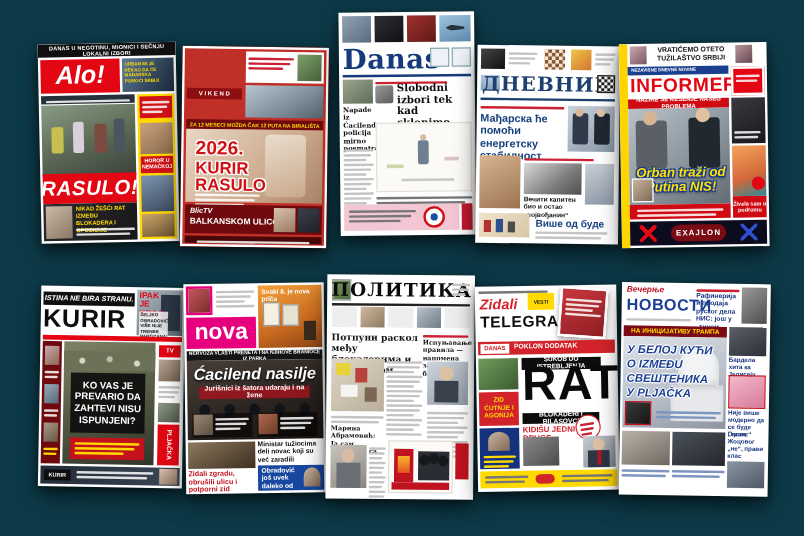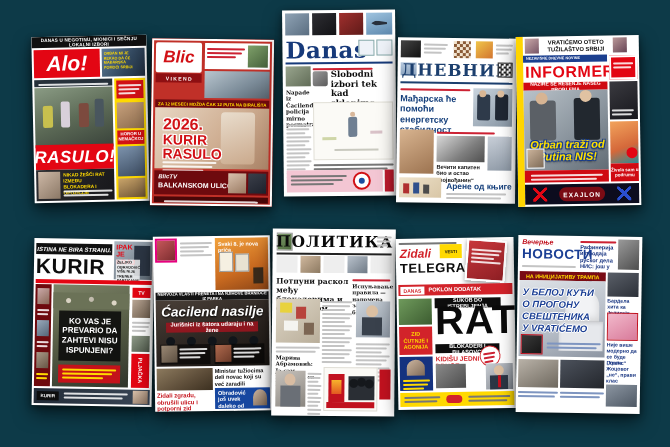--- a/index.html
+++ b/index.html
@@ -56,21 +56,20 @@
       <div class="abs" style="left:27px;top:3px;width:49px;color:#ffd900;font-size:4.8px;font-weight:900;line-height:1.25;">NIKAD ŽEŠĆI RAT IZMEĐU BLOKADERA I OPOZICIJE</div>
       <div class="abs lines tone-white" style="left:27px;top:19px;width:49px;">
           <div class="tl" style="width: 100%;"></div>
           <div class="tl" style="width: 92%;"></div>
         </div>
     </div>
   </div>
 
   <div class="paper" style="left:151px;top:39px;width:122px;height:167px;transform:rotate(.8deg);background:#c03028;">
     <div class="abs" style="left:0;top:0;width:122px;height:167px;border:2px solid #fff;box-sizing:border-box;"></div>
-    <div class="abs c" style="left:4px;top:4px;width:46px;height:30px;background:#fff;color:#d11116;font-size:17px;font-weight:900;font-style:italic;border-radius:2px;">Blic</div>
     <div class="abs c" style="left:4px;top:35px;width:46px;height:9px;background:#8e0f12;color:#fff;font-size:5px;font-weight:900;">V I K E N D</div>
     <div class="abs" style="left:53px;top:4px;width:65px;height:26px;background:#fff;">
       <div class="lines tone-red" style="position:absolute;left:2px;top:3px;width:38px;">
           <div class="tl" style="width: 100%;"></div>
           <div class="tl" style="width: 92%;"></div>
           <div class="tl" style="width: 76%;"></div>
         </div>
       <div class="abs" style="left:43px;top:2px;width:20px;height:22px;background:linear-gradient(140deg,#7fa06a,#44603a);"></div>
     </div>
     <div class="abs" style="left:53px;top:32px;width:65px;height:27px;background:linear-gradient(150deg,#b9c6cf,#7c8c99 60%,#55616c);"></div>
@@ -188,21 +187,21 @@
         <div class="tl" style="width: 100%;"></div>
       </div>
     <div class="abs" style="left:40px;top:98px;width:48px;height:26px;background:linear-gradient(140deg,#d9d9d9,#7e7e7e 60%,#4f4f4f);"></div>
     <div class="abs" style="left:91px;top:98px;width:24px;height:34px;background:linear-gradient(160deg,#c8cfd8,#8c97a4);"></div>
     <div class="abs" style="left:40px;top:126px;width:52px;color:#111;font-size:5.6px;font-weight:900;line-height:1.15;">Вечити капитен био и остао „војвођанин“</div>
     <div class="abs" style="left:3px;top:140px;width:42px;height:20px;background:linear-gradient(140deg,#efe3cc,#d8c6a6);">
       <div class="abs" style="left:4px;top:6px;width:6px;height:10px;background:#b03030;"></div>
       <div class="abs" style="left:14px;top:5px;width:6px;height:11px;background:#30508c;"></div>
       <div class="abs" style="left:24px;top:7px;width:6px;height:9px;background:#4c4c4c;"></div>
     </div>
-    <div class="abs" style="left:50px;top:143px;color:#16407c;font-size:8.4px;font-weight:900;">Арене од књиге</div>
+    <div class="abs" style="left:50px;top:143px;color:#16407c;font-size:8.4px;font-weight:900;">Више од буде</div>
     <div class="abs lines" style="left:50px;top:153px;width:60px;">
         <div class="tl" style="width: 100%;"></div>
         <div class="tl" style="width: 92%;"></div>
       </div>
   </div>
 
   <div class="paper" style="left:517px;top:36px;width:123px;height:170px;transform:rotate(-.9deg);">
     <div class="abs" style="left:0;top:0;width:7px;height:170px;background:#ffd500;"></div>
     <div class="abs" style="left:9px;top:2px;width:14px;height:15px;background:linear-gradient(140deg,#caa,#756);"></div>
     <div class="abs c" style="left:25px;top:2px;width:70px;height:15px;color:#101010;font-size:5.8px;font-weight:900;line-height:1.1;">VRATIĆEMO OTETO TUŽILAŠTVO SRBIJI</div>
@@ -314,20 +313,21 @@
         <div class="tl" style="width: 92%;"></div>
         <div class="tl" style="width: 76%;"></div>
         <div class="tl" style="width: 100%;"></div>
       </div>
     <div class="abs" style="left:62px;top:2px;width:53px;height:52px;background:linear-gradient(160deg,#f2a23c,#c96a20 60%,#8c4516);">
       <div class="abs" style="left:3px;top:3px;width:46px;color:#fff;font-size:5.4px;font-weight:900;">Svaki 8. je nova priča</div>
       <div class="abs" style="left:4px;top:14px;width:14px;height:20px;background:#f6f0e2;border:1px solid #999;box-sizing:border-box;"></div>
       <div class="abs" style="left:20px;top:16px;width:14px;height:18px;background:#e8e2d2;border:1px solid #999;box-sizing:border-box;"></div>
       <div class="abs" style="left:38px;top:30px;width:10px;height:16px;background:#3a2a1a;"></div>
     </div>
+    <div class="abs c" style="left:2px;top:28px;width:58px;height:26px;background:#e6007e;color:#fff;font-size:19px;font-weight:900;">nova</div>
     <div class="abs c" style="left:2px;top:56px;width:113px;height:8px;background:#141414;color:#fff;font-size:4.2px;font-weight:bold;">NERVOZA VLASTI PRENETA I NA NJIHOVE BRANIOCE IZ PARKA</div>
     <div class="abs" style="left:2px;top:64px;width:113px;height:66px;background:linear-gradient(160deg,#4a4038,#2b2420 55%,#191512);">
       <div class="abs" style="left:4px;top:4px;width:105px;text-align:center;color:#fff;font-size:13.5px;font-weight:900;font-style:italic;text-shadow:0 1px 2px #000;">Ćacilend nasilje</div>
       <div class="abs c" style="left:10px;top:22px;width:92px;height:10px;background:rgba(160,20,30,.85);color:#fff;font-size:5.8px;font-weight:900;">Jurišnici iz šatora udaraju i na žene</div>
       <div class="abs" style="left:4px;top:36px;width:104px;height:10px;background:radial-gradient(circle at 10% 50%,#11151a 4px,transparent 5px),radial-gradient(circle at 30% 50%,#11151a 4px,transparent 5px),radial-gradient(circle at 50% 50%,#11151a 4px,transparent 5px),radial-gradient(circle at 70% 50%,#11151a 4px,transparent 5px),radial-gradient(circle at 90% 50%,#11151a 4px,transparent 5px);"></div>
       <div class="abs" style="left:4px;top:44px;width:50px;height:20px;background:rgba(0,0,0,.55);">
         <div class="abs" style="left:1px;top:1px;width:16px;height:17px;background:linear-gradient(140deg,#9a8874,#5c4f41);"></div>
         <div class="lines tone-white" style="position:absolute;left:19px;top:2px;width:28px;">
             <div class="tl" style="width: 100%;"></div>
             <div class="tl" style="width: 92%;"></div>
@@ -511,23 +511,23 @@
     <div class="abs lines tone-red" style="left:62px;top:3px;width:36px;">
         <div class="tl" style="width: 100%;"></div>
       </div>
     <div class="abs" style="left:62px;top:8px;width:36px;color:#15327f;font-size:5.6px;font-weight:900;line-height:1.15;">Рафинерија и продаја руског дела НИС: још у „тихом ходу“</div>
     <div class="abs" style="left:100px;top:3px;width:21px;height:30px;background:linear-gradient(140deg,#9a9a9a,#4e4e4e);"></div>
     <div class="abs c" style="left:2px;top:36px;width:86px;height:9px;background:#7a0b14;color:#ffd900;font-size:5.4px;font-weight:900;">НА ИНИЦИЈАТИВУ ТРАМПА</div>
     <div class="abs" style="left:2px;top:45px;width:86px;height:76px;background:linear-gradient(160deg,#dfe3e8,#b5bcc6 60%,#8d95a2);">
       <div class="abs" style="left:46px;top:8px;width:34px;height:34px;background:#f2f3f5;border-radius:50% 50% 0 0;box-shadow:inset 0 -4px 8px rgba(0,0,0,.15);"></div>
       <div class="abs" style="left:40px;top:40px;width:44px;height:30px;background:#e6e8ec;box-shadow:inset 0 2px 4px rgba(0,0,0,.12);"></div>
       <div class="abs outline-white-soft" style="left:3px;top:6px;color:#1b3f94;font-size:9.5px;font-weight:900;font-style:italic;">У БЕЛОЈ КУЋИ</div>
-      <div class="abs outline-white-soft" style="left:3px;top:18px;color:#1b3f94;font-size:9.5px;font-weight:900;font-style:italic;">О ПРОГОНУ</div>
+      <div class="abs outline-white-soft" style="left:3px;top:18px;color:#1b3f94;font-size:9.5px;font-weight:900;font-style:italic;">О IZMEĐU</div>
       <div class="abs outline-white-soft" style="left:3px;top:30px;color:#1b3f94;font-size:9.5px;font-weight:900;font-style:italic;">СВЕШТЕНИКА</div>
-      <div class="abs outline-white-soft" style="left:3px;top:42px;color:#1b3f94;font-size:9.5px;font-weight:900;font-style:italic;">У VRATIĆEMO</div>
+      <div class="abs outline-white-soft" style="left:3px;top:42px;color:#1b3f94;font-size:9.5px;font-weight:900;font-style:italic;">У PLJAČKA</div>
       <div class="abs" style="left:2px;top:54px;width:22px;height:20px;background:linear-gradient(140deg,#3a3a3a,#161616);border:1.5px solid #c1121f;box-sizing:border-box;"></div>
       <div class="lines tone-blue" style="position:absolute;left:28px;top:60px;width:54px;">
           <div class="tl" style="width: 100%;"></div>
           <div class="tl" style="width: 92%;"></div>
         </div>
     </div>
     <div class="abs" style="left:90px;top:36px;width:31px;height:24px;background:linear-gradient(150deg,#5a5f68,#2c3038);"></div>
     <div class="abs" style="left:90px;top:62px;width:31px;color:#15327f;font-size:5.2px;font-weight:900;line-height:1.15;">Бардела хита ка Јелисеју</div>
     <div class="abs" style="left:90px;top:76px;width:31px;height:28px;background:linear-gradient(150deg,#f2b9cb,#d87a9a);border:1.5px solid #c1121f;box-sizing:border-box;"></div>
     <div class="abs" style="left:90px;top:106px;width:31px;color:#15327f;font-size:5.2px;font-weight:900;line-height:1.15;">Није више модерно да се буде „транс“</div>

